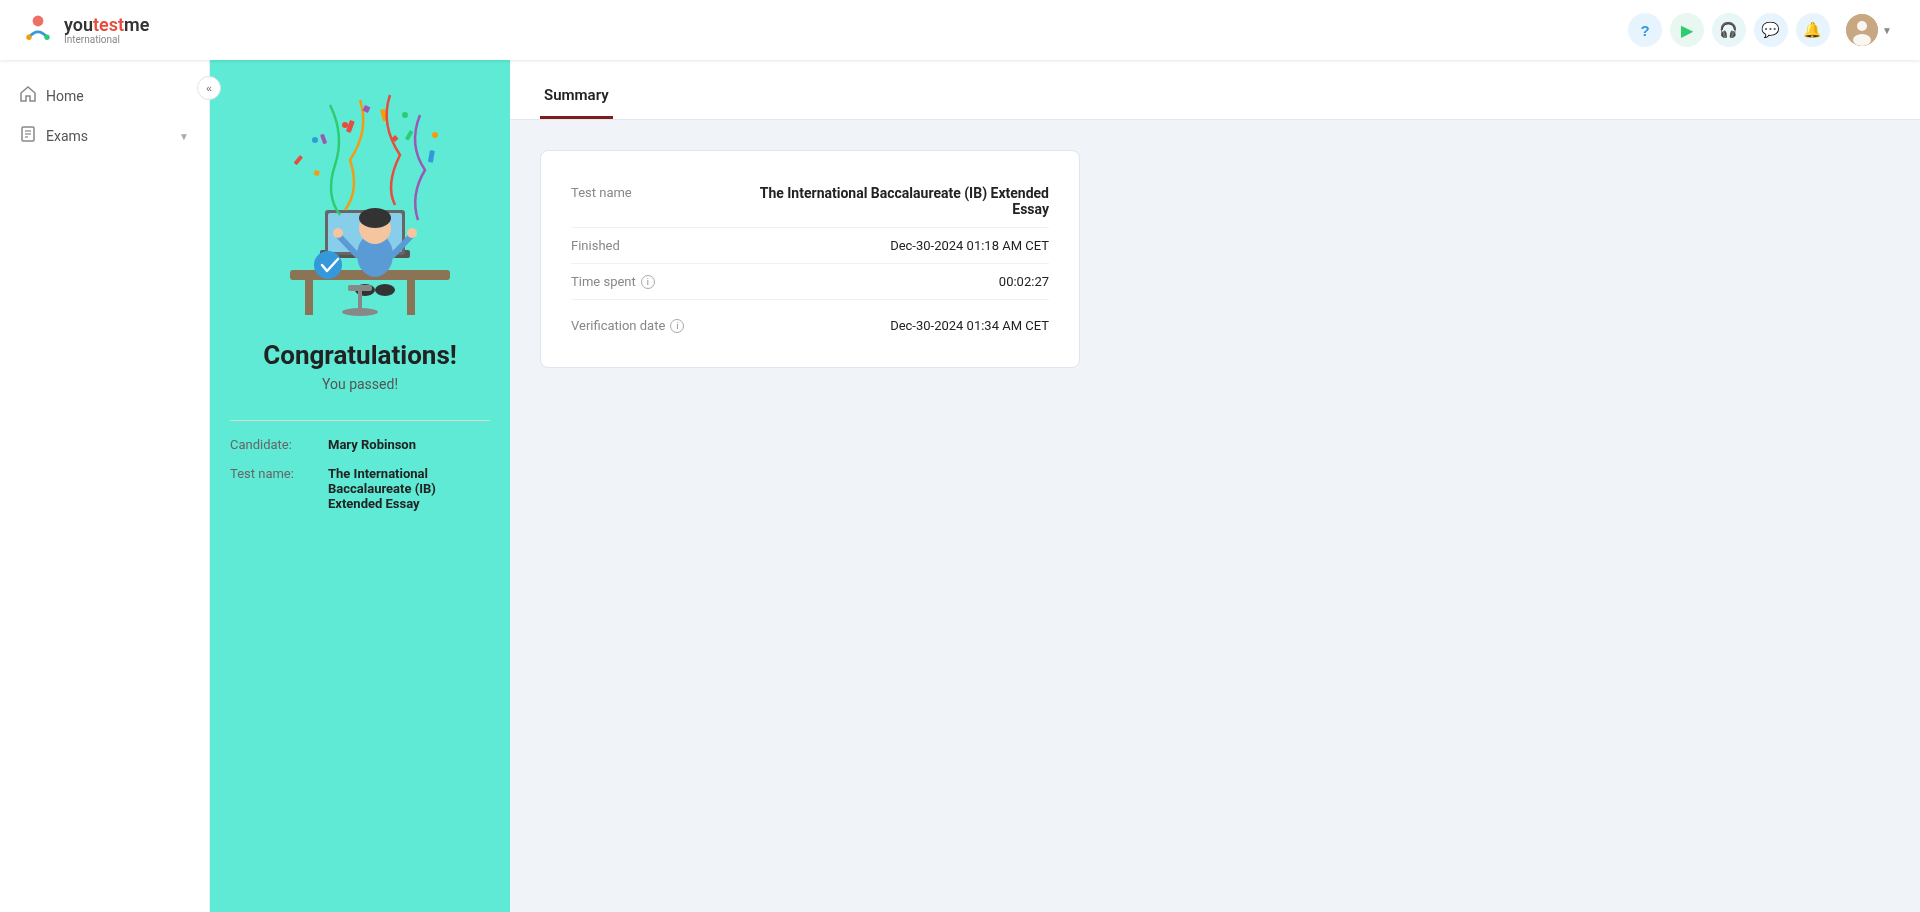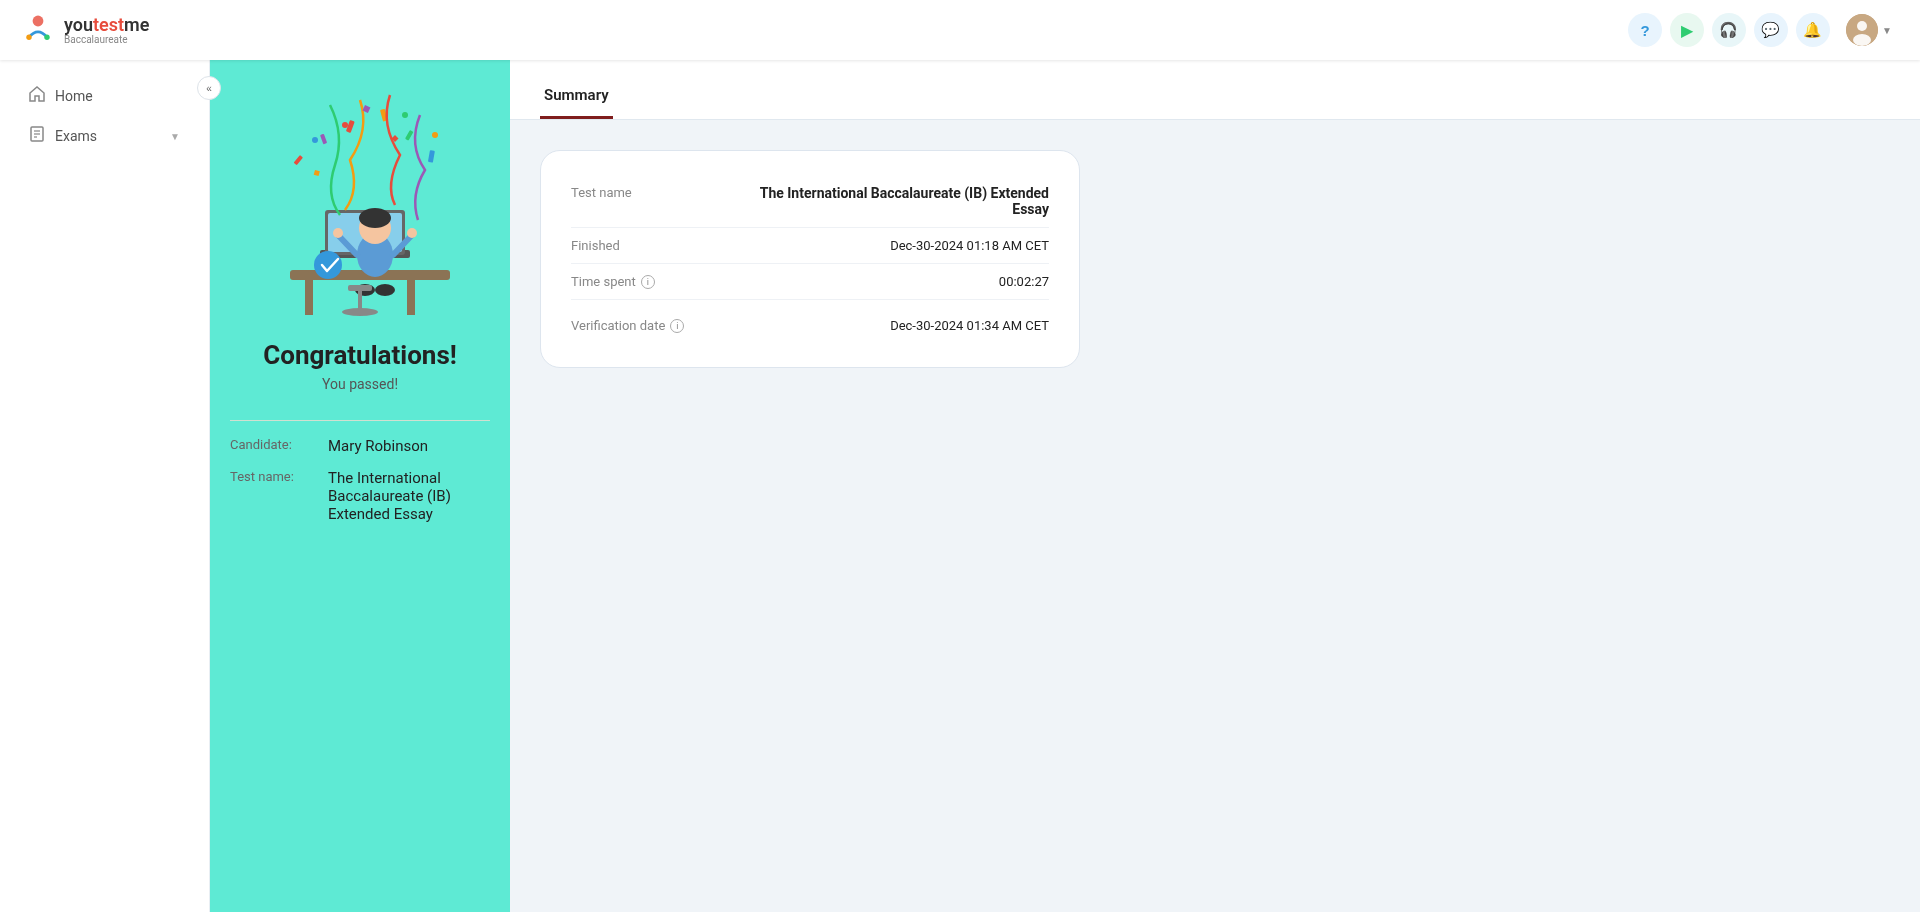--- a/index.html
+++ b/index.html
@@ -117,21 +117,21 @@
       border-radius: 50%;
       cursor: pointer;
       display: flex;
       align-items: center;
       justify-content: center;
       font-size: 10px;
       color: #666;
       z-index: 5;
     }
     .sidebar-nav {
-      padding: 16px 9px;
+      padding: 16px 0;
     }
     .sidebar-item {
       display: flex;
       align-items: center;
       gap: 10px;
       padding: 10px 20px;
       cursor: pointer;
       color: #555;
       font-size: 14px;
       transition: background 0.15s;
@@ -199,22 +199,22 @@
       margin-bottom: 14px;
       align-items: flex-start;
       gap: 8px;
     }
     .info-label {
       font-size: 13px;
       color: #666;
       min-width: 90px;
     }
     .info-value {
-      font-size: 15px;
-      font-weight: 400;
+      font-size: 13px;
+      font-weight: 700;
       color: #222;
       flex: 1;
     }
 
     
     .right-panel {
       flex: 1;
       background: #f0f4f8;
       padding: 0;
       overflow-y: auto;
@@ -237,21 +237,21 @@
       cursor: pointer;
       margin-right: 20px;
     }
 
     .summary-content {
       padding: 30px;
     }
 
     .summary-card {
       background: #fff;
-      border-radius: 20px;
+      border-radius: 8px;
       border: 1px solid #dde5ee;
       padding: 24px 30px;
       max-width: 540px;
     }
 
     .card-row {
       display: flex;
       justify-content: space-between;
       align-items: flex-start;
       padding: 10px 0;
@@ -302,21 +302,21 @@
     <svg class="logo-icon" viewBox="0 0 40 40" xmlns="http://www.w3.org/2000/svg">
       <circle cx="20" cy="10" r="6" fill="#e74c3c" opacity="0.8"></circle>
       <path d="M10 28 Q20 16 30 28" stroke="#3498db" stroke-width="3" fill="none"></path>
       <circle cx="10" cy="28" r="3" fill="#f39c12"></circle>
       <circle cx="30" cy="28" r="3" fill="#2ecc71"></circle>
     </svg>
     <div class="logo-text">
       <div class="logo-name">
         <span>you</span><span style="color:#e74c3c;">test</span><span>me</span>
       </div>
-      <div class="logo-tagline">Baccalaureate</div>
+      <div class="logo-tagline">International</div>
     </div>
   </div>
 
   <div class="topbar-icons">
     <button class="topbar-icon-btn blue" title="Help">
       <span style="font-size:15px;font-weight:700;color:#3498db;">?</span>
     </button>
     <button class="topbar-icon-btn green" title="Play">
       <span style="color:#2ecc71;">▶</span>
     </button>

